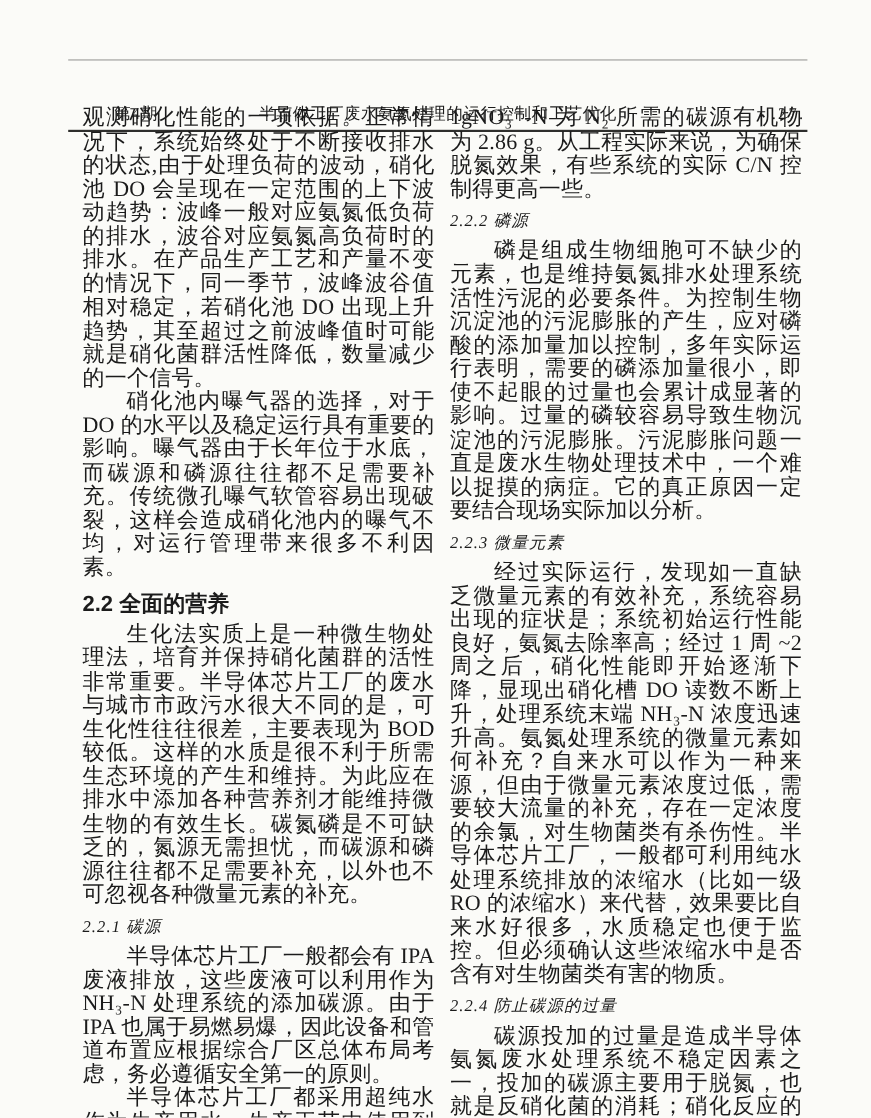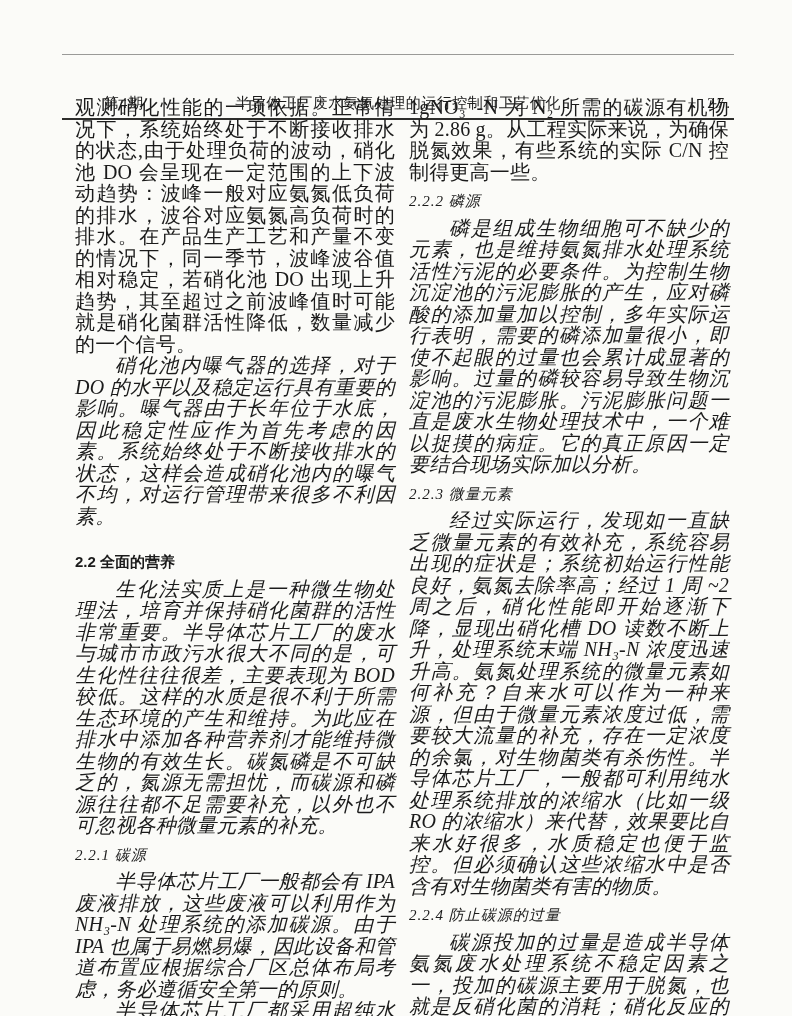--- a/index.html
+++ b/index.html
@@ -36,27 +36,27 @@
   }
   .col { width:320px; }
   .blk { margin:0; }
   p.blk {
     font-size:20px;
     line-height:21.5px;
     text-align:justify;
     text-justify:inter-character;
     letter-spacing:0.2px;
   }
-  p.blk.indent { text-indent:2em;font-style:italic; }
+  p.blk.indent { text-indent:2em; }
   .blk.h2 {
     font-family:"Liberation Sans","DejaVu Sans",sans-serif;
     font-weight:bold;
-    font-size:15px;
+    font-size:20px;
     line-height:21.5px;
-    margin:24px 0 6px 0;
+    margin:12px 0 6px 0;
   }
   .blk.h3 {
     font-style:italic;
     font-weight:normal;
     font-size:15px;
     line-height:21.5px;
     margin:8px 0 5px 0;
     letter-spacing:1px;
   }
 </style>
@@ -69,21 +69,21 @@
     <span class="issue">第4期</span>
     <span class="title">半导体工厂废水氨氮处理的运行控制和工艺优化</span>
     <span class="pageno">.27.</span>
   </div>
   <div class="rule-bottom"></div>
 </div>
 
 <div class="main">
   <div class="col">
       <p class="blk p">观测硝化性能的一项依据。正常情况下，系统始终处于不断接收排水的状态,由于处理负荷的波动，硝化池 DO 会呈现在一定范围的上下波动趋势：波峰一般对应氨氮低负荷的排水，波谷对应氨氮高负荷时的排水。在产品生产工艺和产量不变的情况下，同一季节，波峰波谷值相对稳定，若硝化池 DO 出现上升趋势，其至超过之前波峰值时可能就是硝化菌群活性降低，数量减少的一个信号。</p>
-      <p class="blk p indent">硝化池内曝气器的选择，对于 DO 的水平以及稳定运行具有重要的影响。曝气器由于长年位于水底，因此稳定性应作为首先考虑的因素。系统始终处于不断接收排水的状态，这样会造成硝化池内的曝气不均，对运行管理带来很多不利因素。</p>
+      <p class="blk p indent">硝化池内曝气器的选择，对于 DO 的水平以及稳定运行具有重要的影响。曝气器由于长年位于水底，而碳源和磷源往往都不足需要补充。传统微孔曝气软管容易出现破裂，这样会造成硝化池内的曝气不均，对运行管理带来很多不利因素。</p>
       <div class="blk h2">2.2  全面的营养</div>
       <p class="blk p indent">生化法实质上是一种微生物处理法，培育并保持硝化菌群的活性非常重要。半导体芯片工厂的废水与城市市政污水很大不同的是，可生化性往往很差，主要表现为 BOD 较低。这样的水质是很不利于所需生态环境的产生和维持。为此应在排水中添加各种营养剂才能维持微生物的有效生长。碳氮磷是不可缺乏的，氮源无需担忧，而碳源和磷源往往都不足需要补充，以外也不可忽视各种微量元素的补充。</p>
       <div class="blk h3">2.2.1  碳源</div>
       <p class="blk p indent">半导体芯片工厂一般都会有 IPA 废液排放，这些废液可以利用作为 NH₃-N 处理系统的添加碳源。由于 IPA 也属于易燃易爆，因此设备和管道布置应根据综合厂区总体布局考虑，务必遵循安全第一的原则。</p>
       <p class="blk p indent">半导体芯片工厂都采用超纯水作为生产用水，生产工艺中使用到多种化学品，即使是有机类也往往是难降解的有机物。这样就造成了生产排水的可生化性差，若仅依靠这种排水维持生物系统的健康稳定是无法完成的。所以必须在系统中添加碳源。最有效的碳源可采用甲醇，它能被生物菌群充分的分解和利用。应关注甲醇的易燃易爆特性，在相关设备的安装和运行管理方面，设置相应的安全、防护措施，确保装置的安全、稳定运行。</p>
       <p class="blk p indent">碳源投加量的控制应遵循碳氮的合理比例，碳氮（C/N）比计算理论值为 2.86，也就是转化</p>
     </div>
   <div class="col">
       <p class="blk p">1gNO₃⁻-N 为 N₂ 所需的碳源有机物为 2.86 g。从工程实际来说，为确保脱氮效果，有些系统的实际 C/N 控制得更高一些。</p>
       <div class="blk h3">2.2.2  磷源</div>

